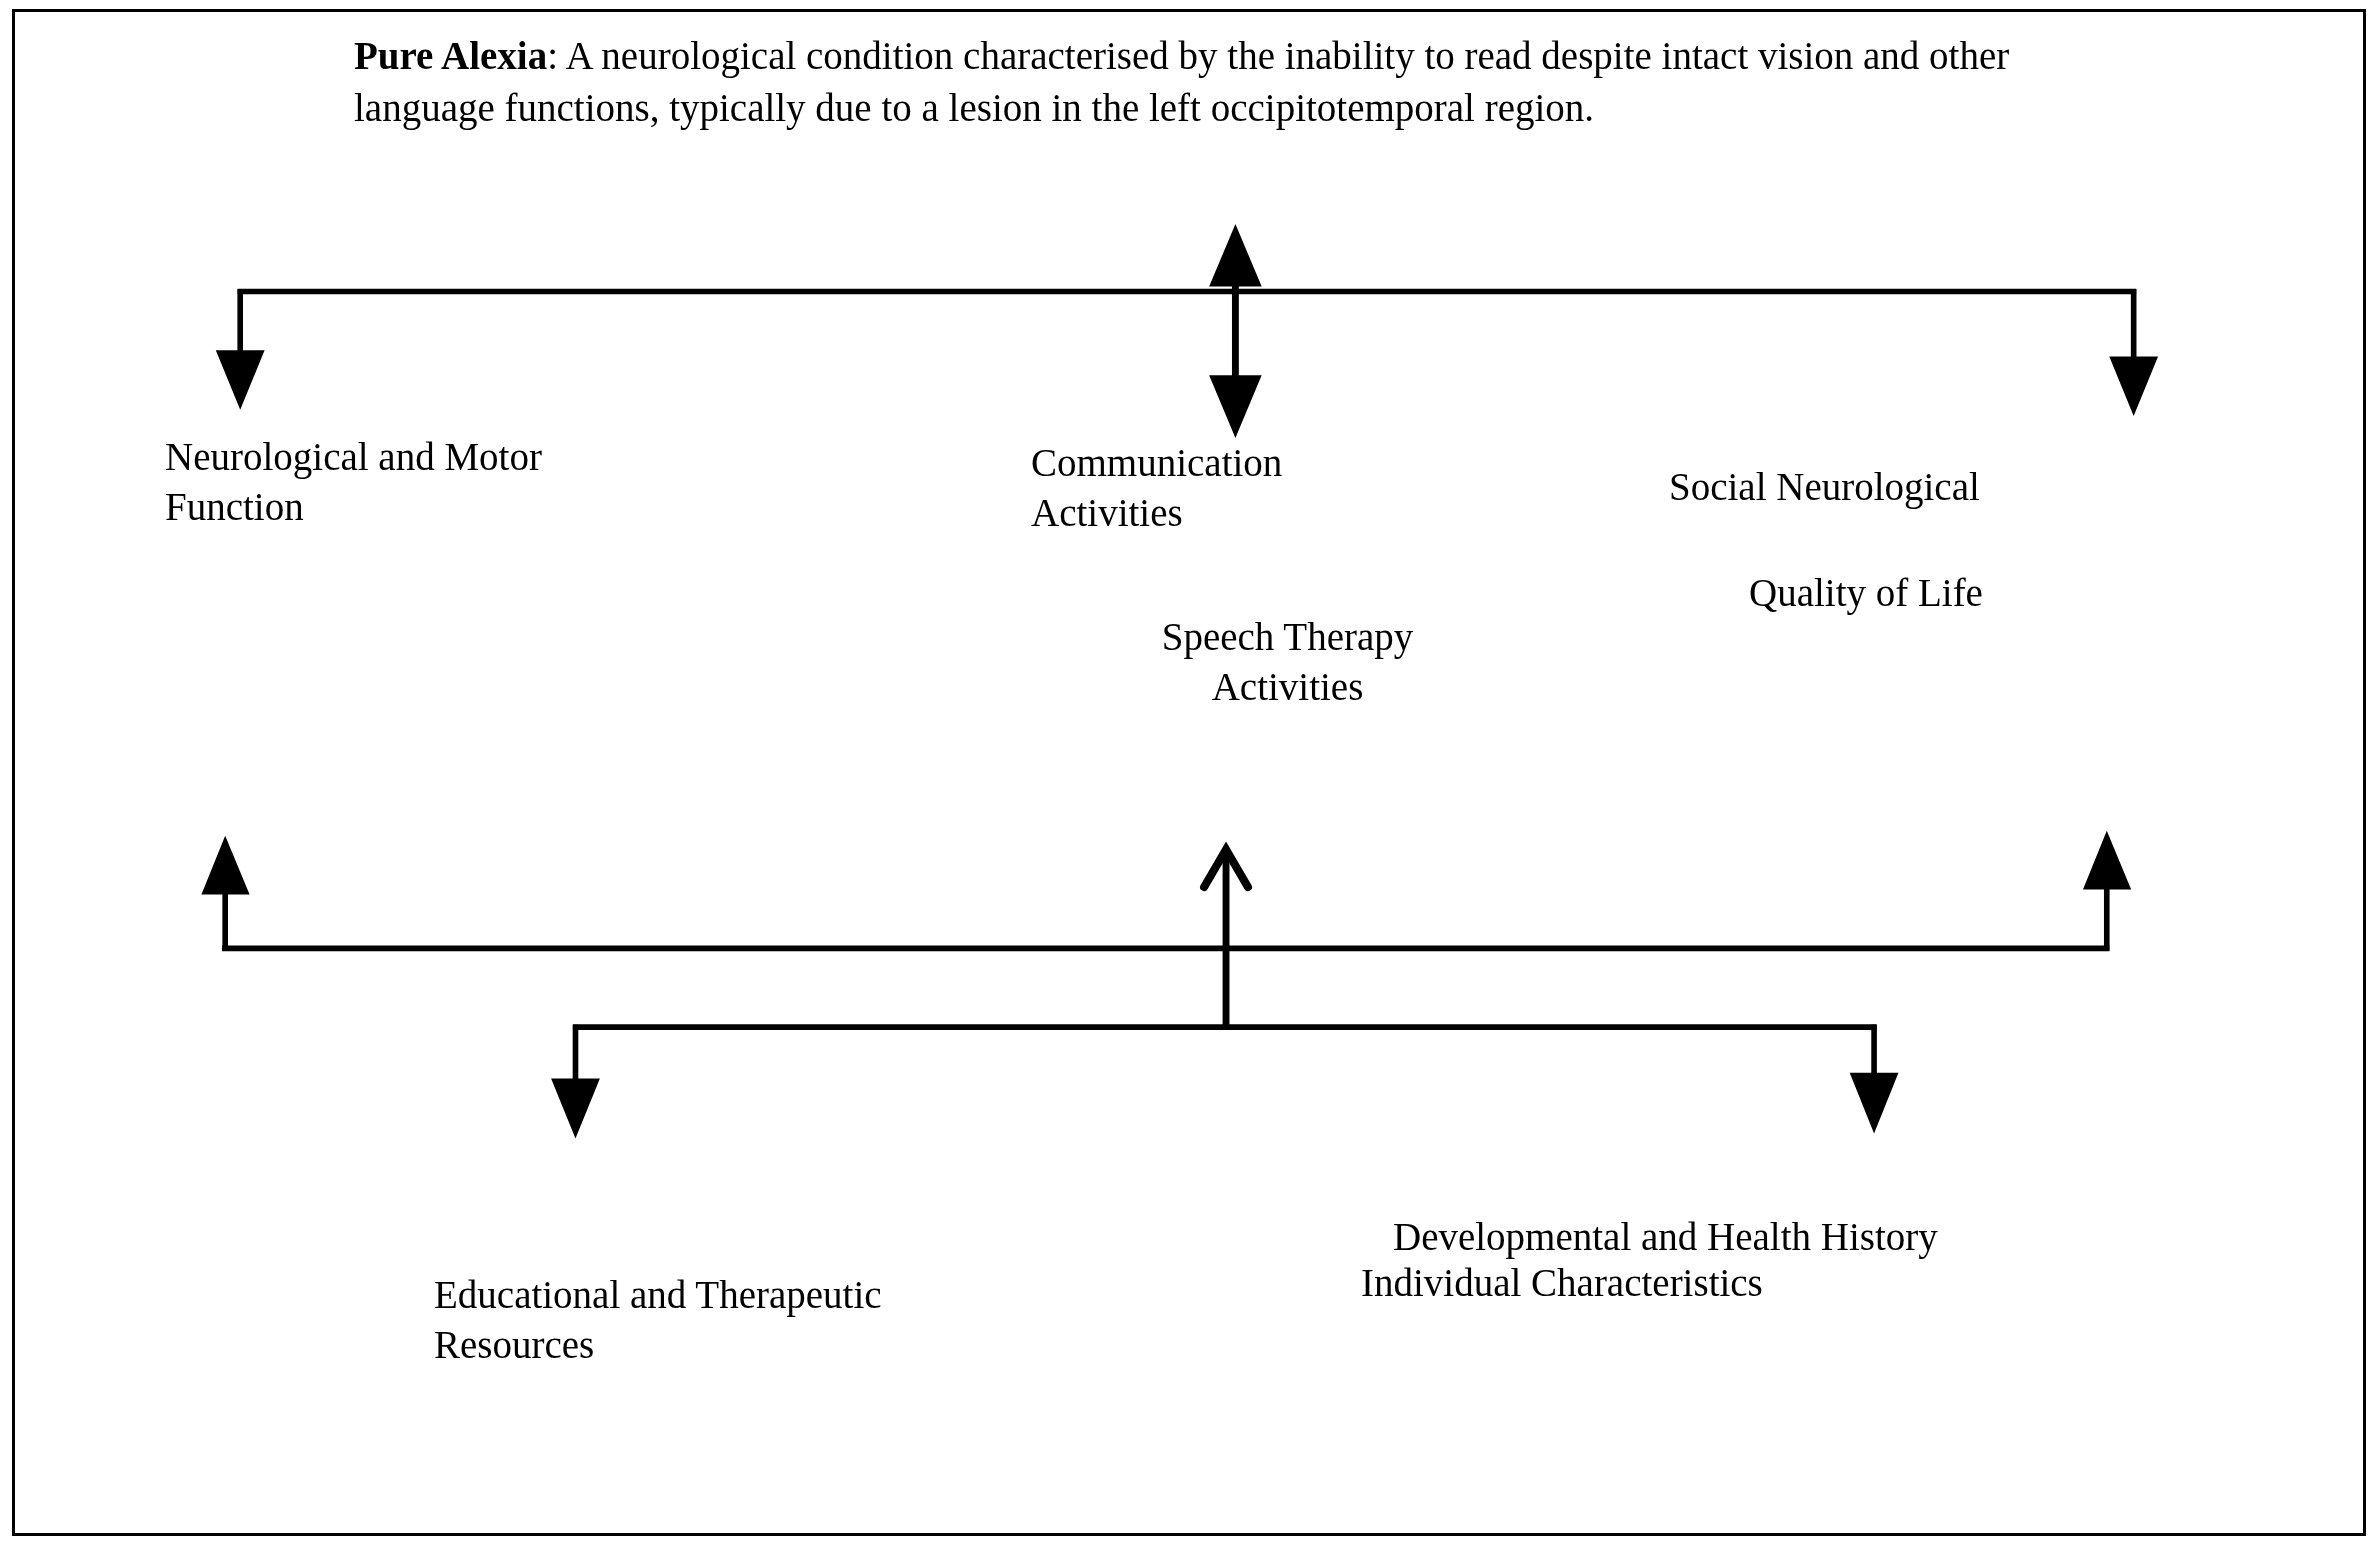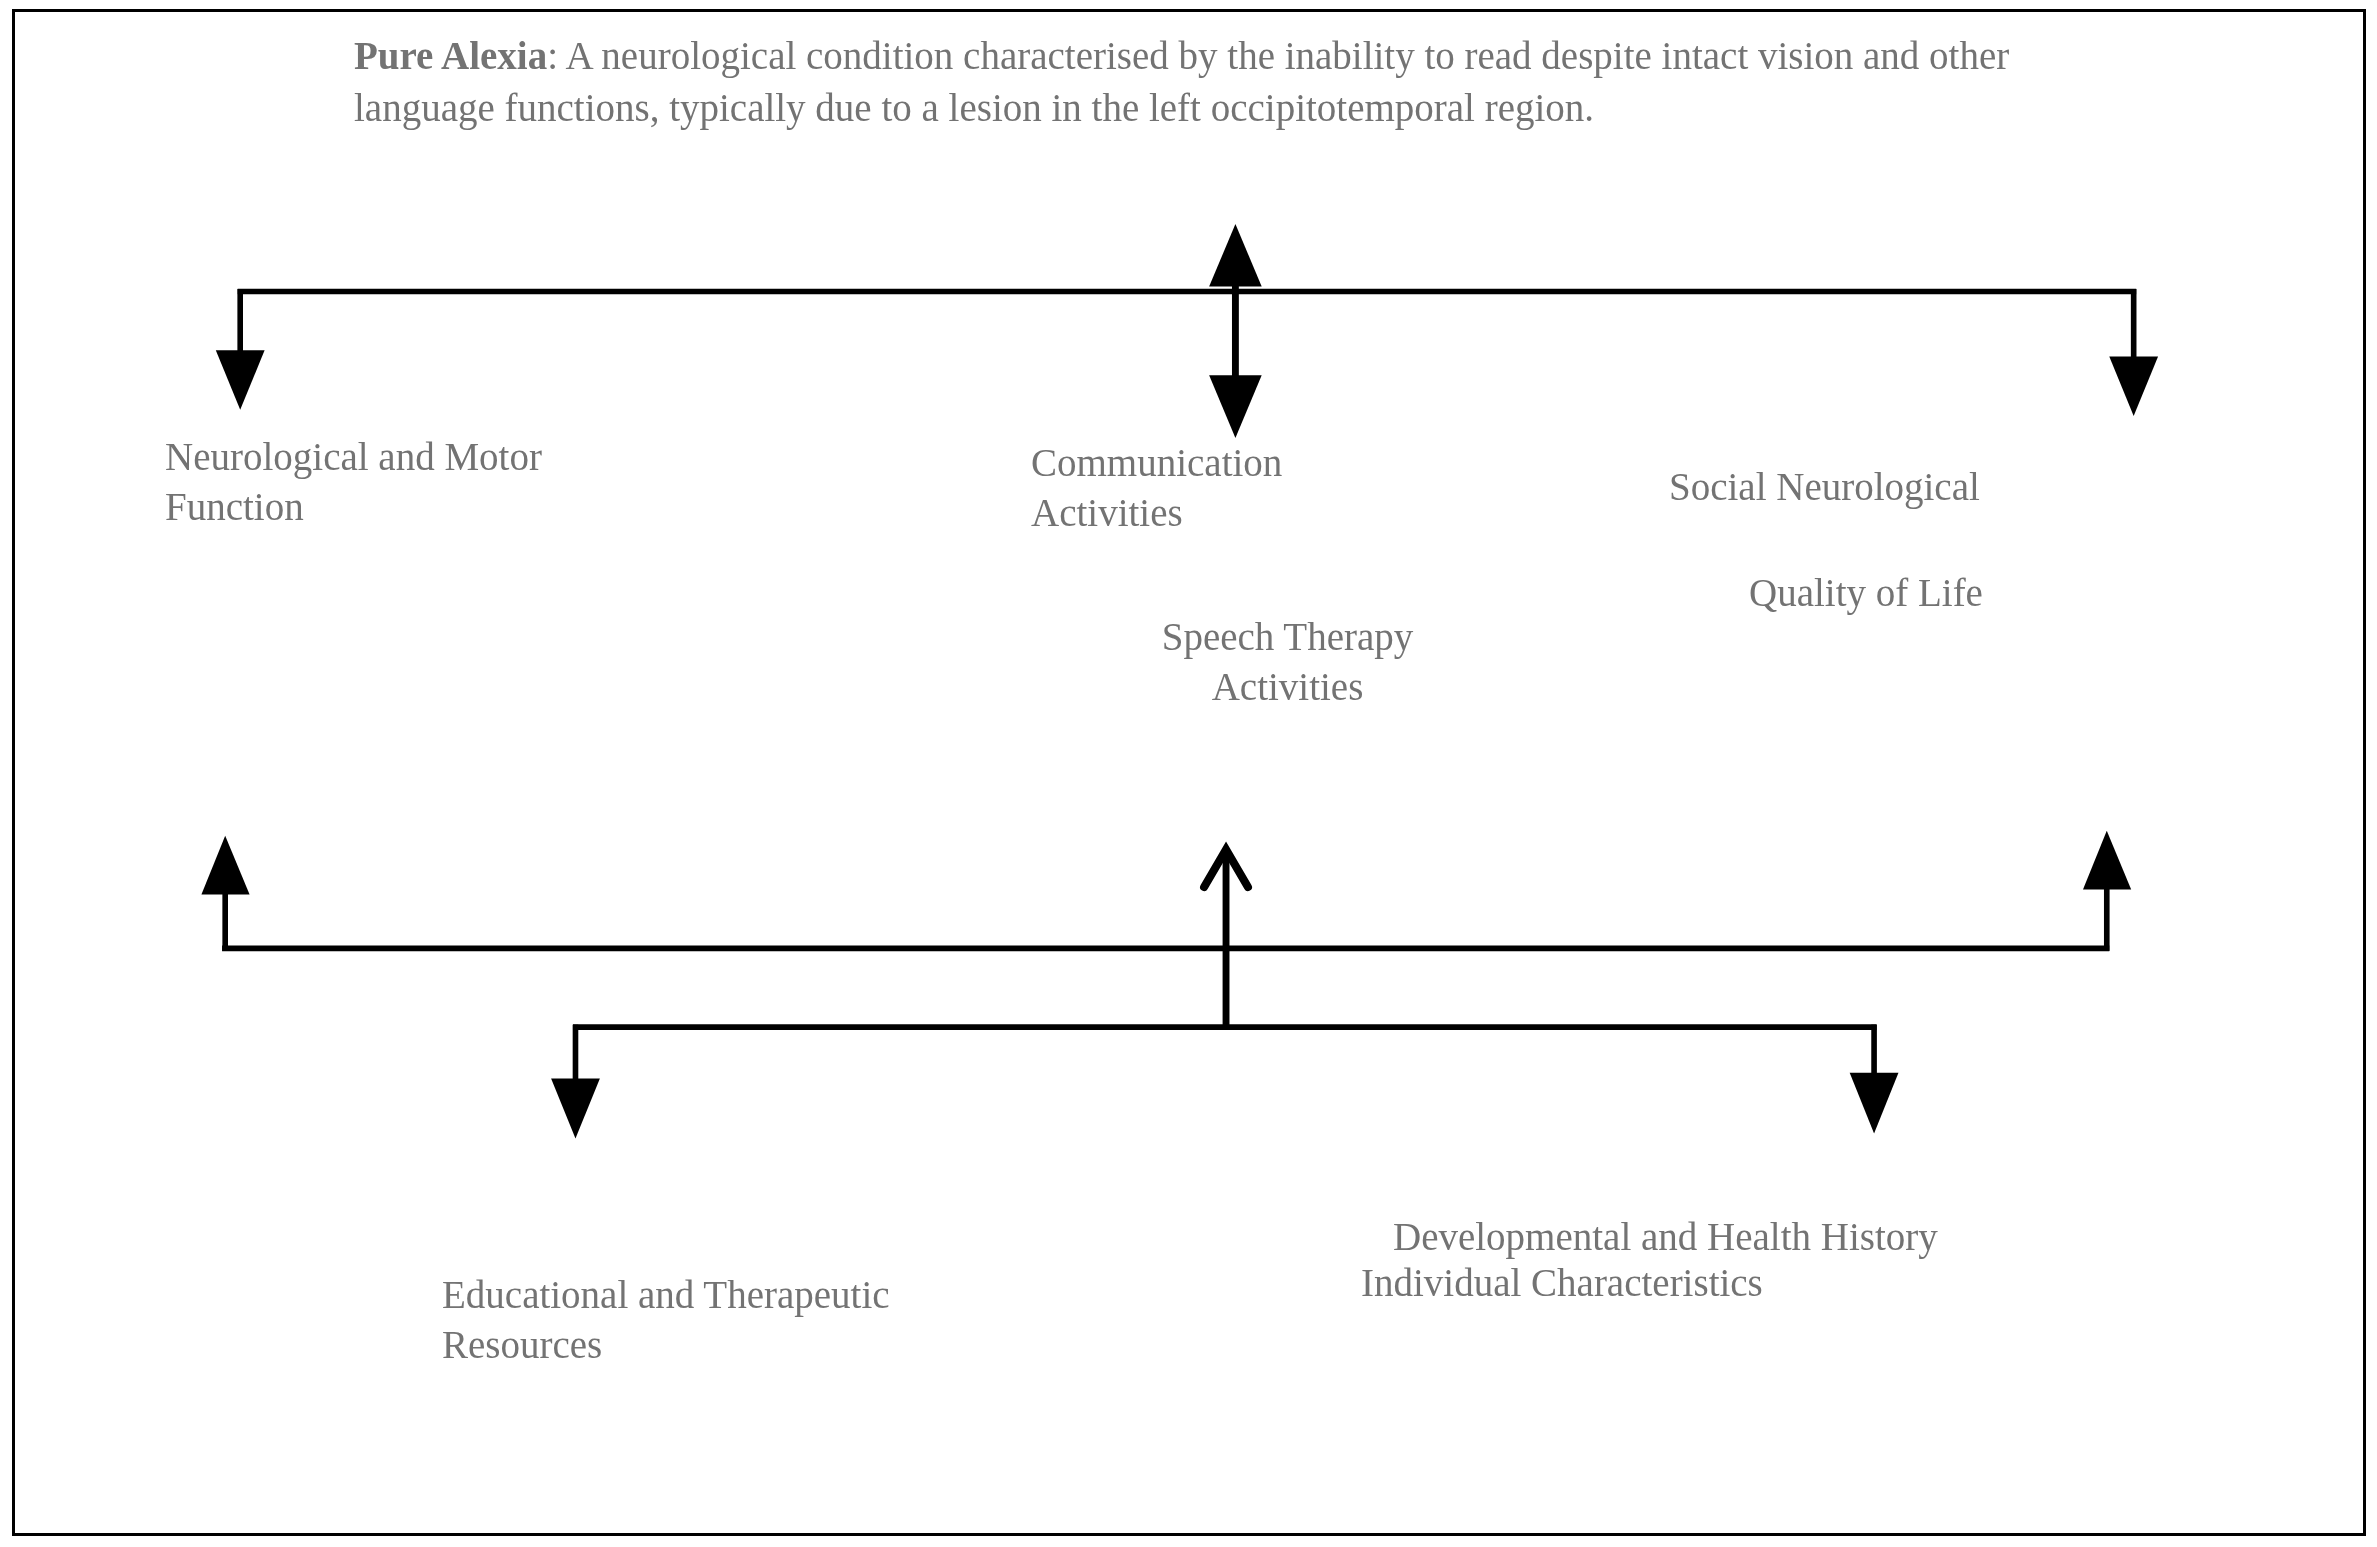--- a/index.html
+++ b/index.html
@@ -32,21 +32,21 @@
     width: 2377px;
     height: 1547px;
     pointer-events: none;
   }
   .txt {
     position: absolute;
     white-space: pre-wrap;
     line-height: 1.28;
     font-size: 39px;
     font-family: "Liberation Serif", "DejaVu Serif", serif;
-    color: #737373;
+    color: #000000;
   }
   #definition-block {
     left: 354px;
     top: 30px;
     width: 1689px;
     font-size: 39px;
     line-height: 1.33;
   }
   #definition-block .term {
     font-weight: bold;
@@ -84,21 +84,20 @@
   }
   #node-family {
     left: 434px;
     top: 1161px;
     width: 688px;
   }
   #node-education {
     left: 434px;
     top: 1270px;
     width: 688px;
-    margin-left: 8px;
   }
   #node-developmental {
     left: 1361px;
     top: 1212px;
     width: 813px;
     margin-left: 32px;
   }
   #node-individual {
     left: 1361px;
     top: 1258px;

